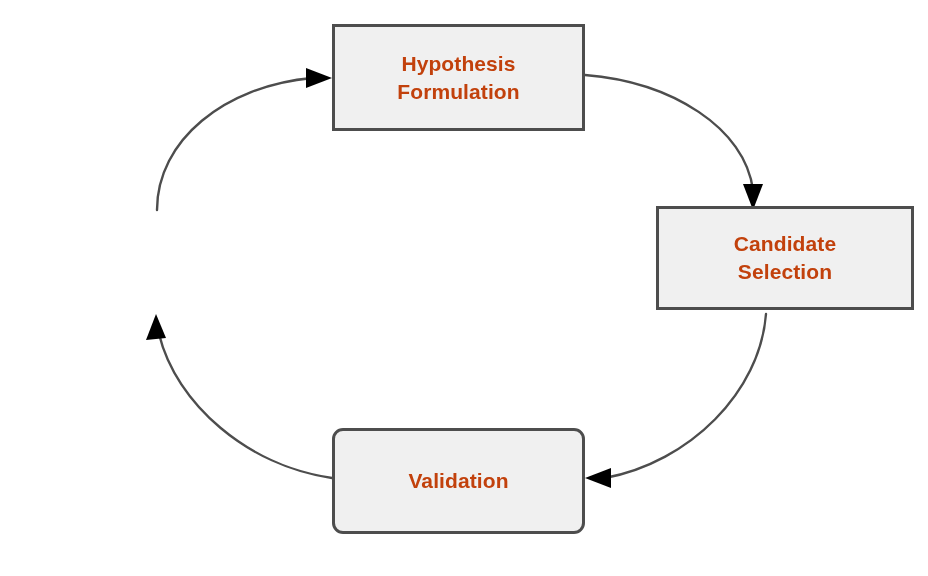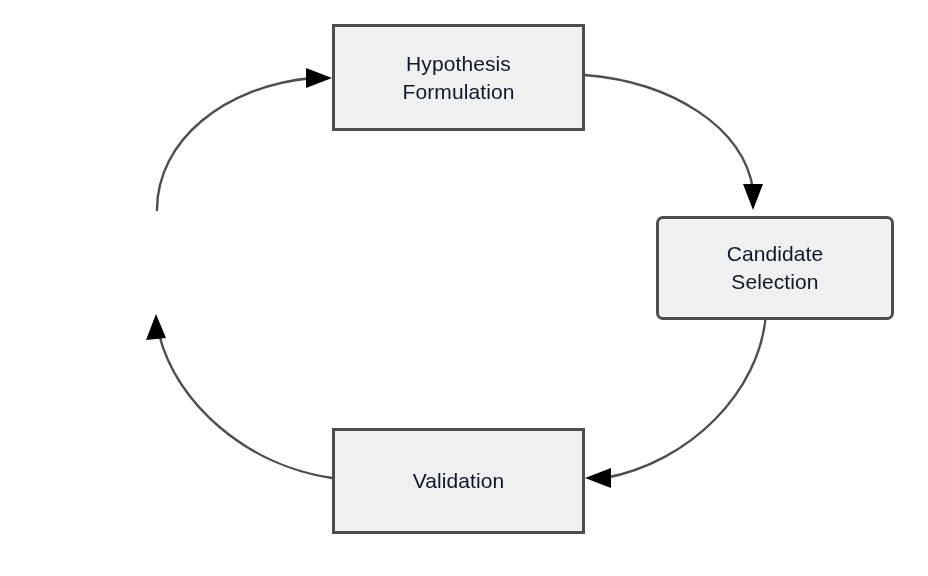--- a/index.html
+++ b/index.html
@@ -29,31 +29,31 @@
     border: 3px solid #4d4d4d;
     display: flex;
     align-items: center;
     justify-content: center;
     text-align: center;
     z-index: 2;
   }
   .node-label {
     font-family: "Liberation Sans", sans-serif;
     font-size: 21px;
-    font-weight: normal;
-    color: #0f172a;
+    font-weight: bold;
+    color: #c2410c;
     line-height: 1.32;
     letter-spacing: 0.1px;
     white-space: pre-line;
     padding: 0 8px;
   }
   
   #node-hypothesis-formulation { left: 332px; top: 24px;  width: 253px; height: 107px; }
-  #node-candidate-selection    { left: 656px; top: 216px; width: 238px; height: 104px; border-radius: 7px; }
-  #node-validation             { left: 332px; top: 428px; width: 253px; height: 106px; }
+  #node-candidate-selection    { left: 656px; top: 206px; width: 258px; height: 104px; }
+  #node-validation             { left: 332px; top: 428px; width: 253px; height: 106px; border-radius: 11px; }
   #node-results-interpretation { left: 36px;  top: 210px; width: 235px; height: 104px; }
 </style>
 </head>
 <body>
 
 <div id="canvas">
 
   <svg id="edges" viewBox="0 0 928 576" xmlns="http://www.w3.org/2000/svg">
 
     <g>

